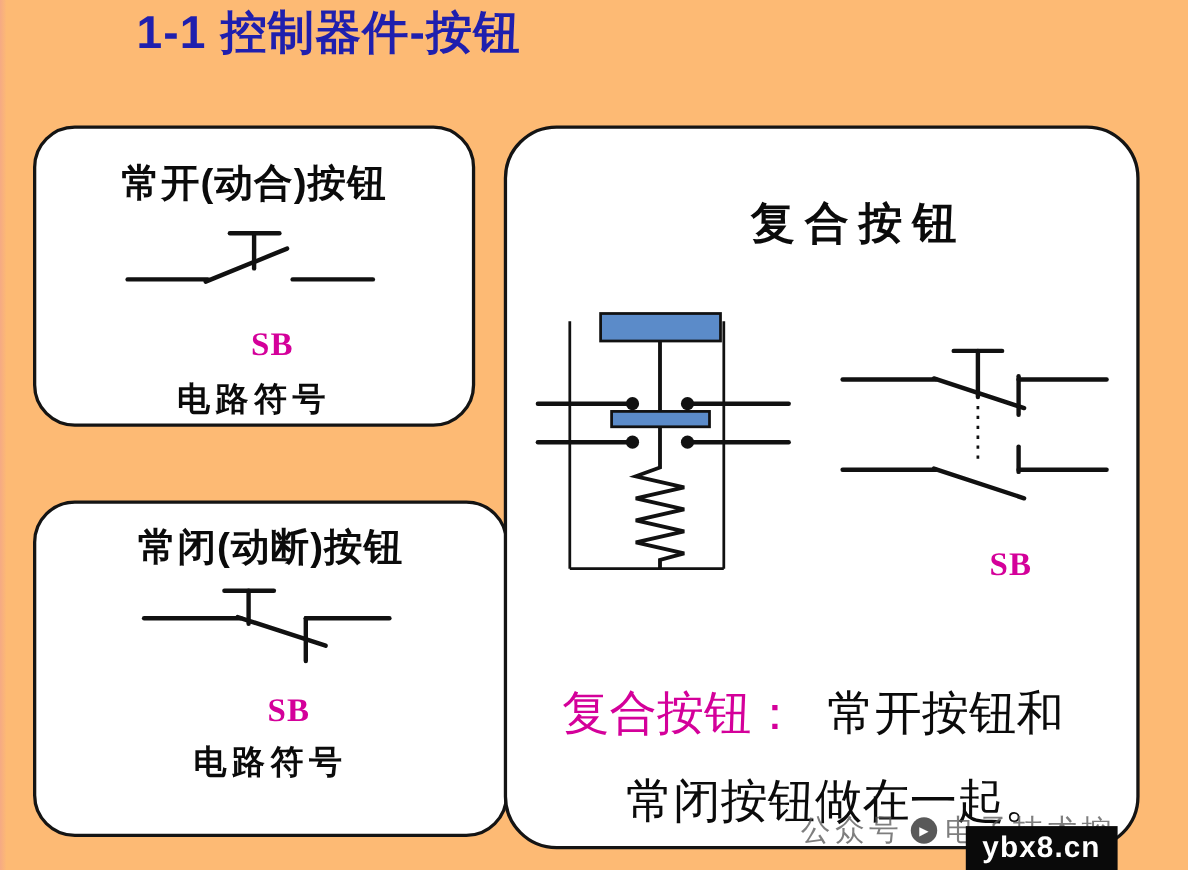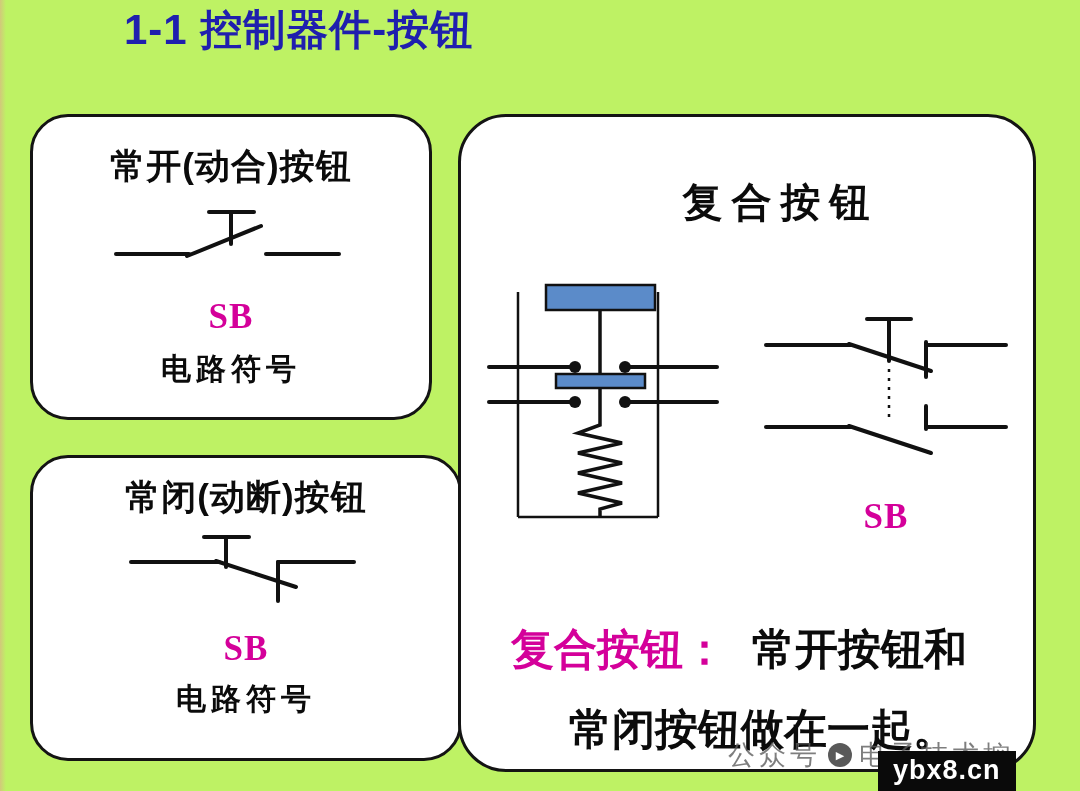--- a/index.html
+++ b/index.html
@@ -1,53 +1,53 @@
 <!DOCTYPE html>
 <html style="--title-color: #1f1fae; --magenta: #d4009a; --diagram-blue: #5b8bc9; --line-color: #111111;"><head>
 <meta charset="utf-8">
 <style>
   * { box-sizing: border-box; }
   html,body { margin:0; padding:0; background:#ffffff; }
   body { font-family:"Liberation Sans","DejaVu Sans",sans-serif; }
-  .slide { position:relative; width:1080px; height:791px; background:#bef264; overflow:hidden; }
+  .slide { position:relative; width:1080px; height:791px; background:#fdba74; overflow:hidden; }
   .edge-tint { position:absolute; left:0; top:0; width:6px; height:100%;
     background:linear-gradient(to right, rgba(235,150,150,.45), rgba(235,150,150,0)); }
 
   .page-title { position:absolute; left:124px; top:2px; margin:0;
     font-size:42px; font-weight:bold; letter-spacing:1px; color:var(--title-color,#1f1fae); }
 
   .panel { position:absolute; border:3px solid #141414; background:#fff;
     display:flex; flex-direction:column; align-items:center; }
-  .panel-no  { left:30px;  top:114px; width:402px; height:306px; border-radius:38px; padding-top:26px; }
+  .panel-no  { left:30px;  top:114px; width:402px; height:274px; border-radius:38px; padding-top:26px; }
   .panel-nc  { left:30px;  top:455px; width:432px; height:306px; border-radius:38px; padding-top:16px; }
   .panel-compound { left:458px; top:114px; width:578px; height:658px; border-radius:48px; }
 
   .panel-heading { font-size:35px; font-weight:bold; color:#0b0b0b; letter-spacing:1px; }
-  .sb-label { font-family:"Liberation Serif","DejaVu Serif",serif; font-size:35px; font-weight:bold;
-    color:var(--magenta,#d4009a); letter-spacing:1px; }
+  .sb-label { font-family:"Liberation Serif","DejaVu Serif",serif; font-size:30px; font-weight:bold;
+    color:var(--magenta,#d4009a); letter-spacing:1px;margin-left:33px; }
   .caption { font-size:30px; font-weight:bold; color:#0b0b0b; letter-spacing:5px; }
 
   .panel-no  svg { margin-top:12px; }
   .panel-nc  svg { margin-top:8px; }
   .panel-no .sb-label, .panel-nc .sb-label { margin-top:0px; }
   .panel-no .caption { margin-top:12px; }
   .panel-nc .caption { margin-top:10px; }
 
   .sym-line { stroke:var(--line-color,#111); stroke-width:4; stroke-linecap:round; fill:none; }
   .sym-thin { stroke:var(--line-color,#111); stroke-width:2.5; fill:none; }
   .sym-dash { stroke:var(--line-color,#111); stroke-width:2.5; fill:none; stroke-dasharray:3 6; }
   .blue-part { fill:var(--diagram-blue,#5b8bc9); stroke:var(--line-color,#111); stroke-width:2.5; }
   .contact-dot { fill:var(--line-color,#111); }
 
   .compound-heading { position:absolute; top:58px; left:68px; right:1px; text-align:center;
     font-size:40px; font-weight:bold; letter-spacing:9px; color:#0b0b0b; }
   .mech-svg   { position:absolute; left:22px;  top:160px; }
   .ccircuit-svg { position:absolute; left:300px; top:196px; }
   .compound-sb { position:absolute; left:300px; top:380px; width:250px; text-align:center; }
-  .compound-desc { position:absolute; left:50px; top:492px; font-size:43px; font-weight:bold;
+  .compound-desc { position:absolute; left:50px; top:492px; font-size:43px; font-weight:normal;
     line-height:80px; color:#0b0b0b; white-space:nowrap; }
   .desc-lead { color:var(--magenta,#d4009a); }
   .desc-rest { margin-left:26px; }
   .desc-line2 { padding-left:58px; }
 
   .watermark { position:absolute; left:728px; top:737px; display:flex; align-items:center; gap:7px;
     font-size:27px; font-weight:normal; color:rgba(90,90,90,.78); letter-spacing:4px; }
   .wm-logo { width:24px; height:24px; border-radius:50%; background:#3d3d3d; color:#fff;
     font-size:11px; display:flex; align-items:center; justify-content:center; letter-spacing:0; opacity:.85; }
   .wm-badge { position:absolute; left:878px; top:751px; background:#0a0a0a; color:#ffffff;

